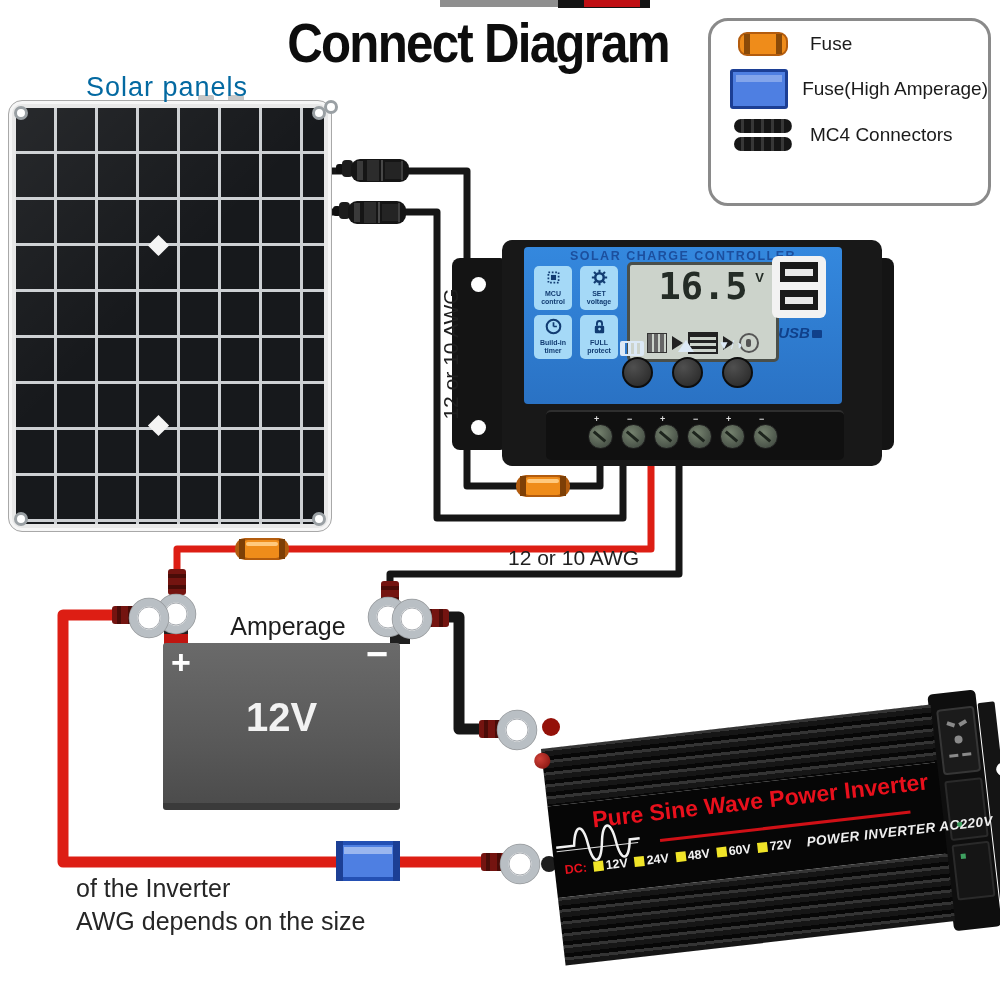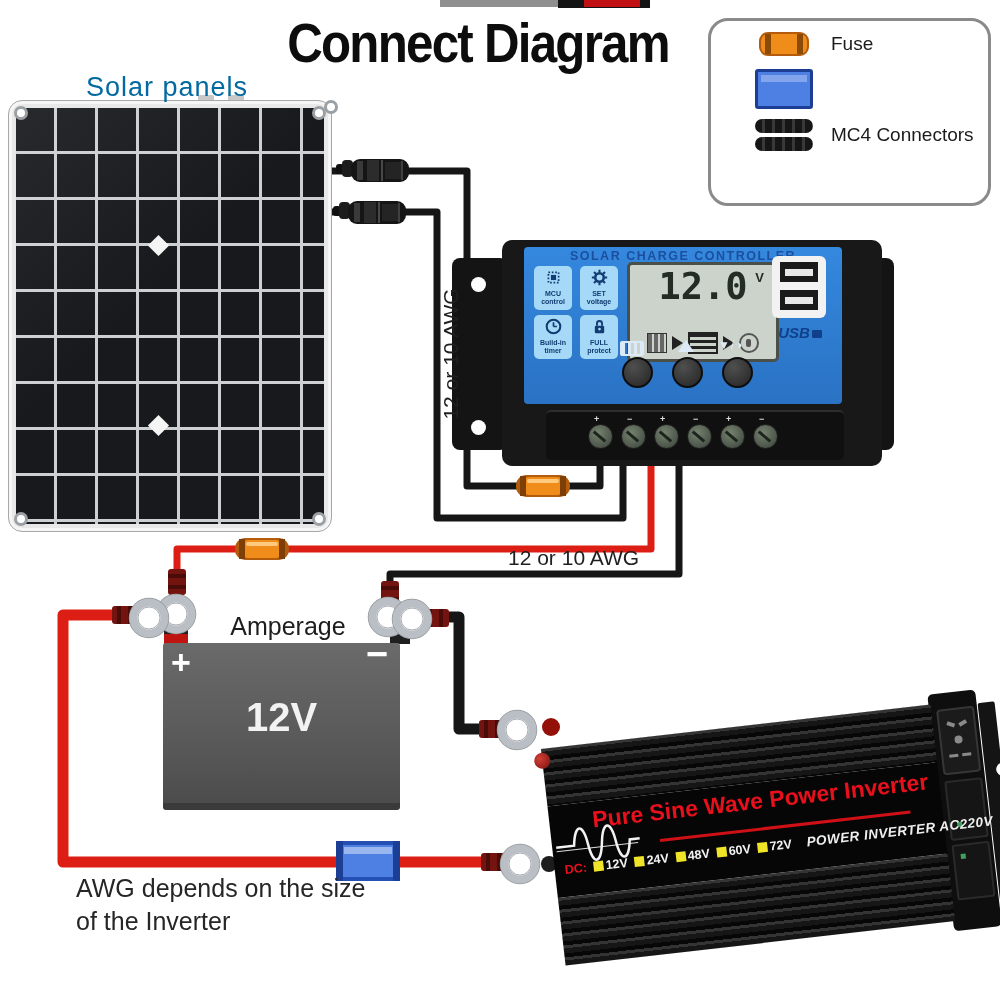--- a/index.html
+++ b/index.html
@@ -11,21 +11,21 @@
   .bar-gray{left:440px;top:0;width:118px;height:7px;background:#8f8f8f;}
   .bar-black{left:558px;top:0;width:92px;height:8px;background:#141414;}
   .bar-red{left:584px;top:0;width:56px;height:7px;background:#c01014;}
 
   
   .title{left:0;top:10px;width:956px;text-align:center;font-size:56px;font-weight:bold;
          letter-spacing:-2px;color:#0d0d0d;transform:scaleX(.88);}
 
   
   .legend{left:708px;top:18px;width:277px;height:182px;border:3px solid #8a8a8a;border-radius:20px;background:#fff;}
-  .lg-row{display:flex;align-items:center;height:25%;padding-left:10px;margin-left:28px;}
+  .lg-row{display:flex;align-items:center;height:25%;padding-left:17px;}
   .lg-ic{width:70px;display:flex;justify-content:center;align-items:center;}
   .lg-label{margin-left:12px;font-size:19px;color:#1b1b1b;white-space:nowrap;}
   .lg-fuse{width:46px;height:20px;border-radius:9px;background:#ef8c1a;border:2px solid #b35c0e;position:relative;}
   .lg-fuse i{position:absolute;top:0;width:6px;height:100%;background:#8a4a08;}
   .lg-fuse .l{left:4px;} .lg-fuse .r{right:4px;}
   .lg-bluefuse{width:52px;height:34px;background:#4e7fe2;border:3px solid #1c3f95;border-radius:3px;position:relative;}
   .lg-bluefuse i{position:absolute;left:3px;right:3px;top:3px;height:7px;background:rgba(255,255,255,.3);}
   .lg-ringt{display:flex;align-items:center;}
   .lg-crimp{width:24px;height:15px;background:repeating-linear-gradient(90deg,#741410 0 5px,#4a0c08 5px 8px);border-radius:2px;}
   .lg-ringc{width:14px;height:14px;border:6px solid #b9bfc4;border-radius:50%;background:#fff;margin-left:2px;}
@@ -229,20 +229,21 @@
           </span>
         </span>
       <span class="lg-label">Fuse</span>
     </div>
     <div class="lg-row">
       <span class="lg-ic">
           <span class="lg-bluefuse">
             <i></i>
           </span>
         </span>
+      <span class="lg-label">Fuse(High Amperage)</span>
     </div>
     <div class="lg-row">
       <span class="lg-ic">
           <span class="lg-mc4">
             <i></i>
             <i></i>
           </span>
         </span>
       <span class="lg-label">MC4 Connectors</span>
     </div>
@@ -312,21 +313,21 @@
   <div class="abs cbtn" style="left:580px;top:315px;z-index:5;">
     <svg width="17" height="17" viewBox="0 0 20 20">
       <path d="M7 9 V6.5 a3 3 0 0 1 6 0 V9" fill="none" stroke="#123c72" stroke-width="2.2"></path>
       <rect x="4.5" y="9" width="11" height="9" rx="1.5" fill="#123c72"></rect>
       <circle cx="10" cy="13" r="1.6" fill="#a5d9f7"></circle>
     </svg>
     <div class="t"><span>FULL</span><br><span>protect</span></div>
   </div>
 
   <div class="abs lcd" style="z-index:5;">
-    <div class="lcd-val">12.0</div>
+    <div class="lcd-val">16.5</div>
     <div class="lcd-unit">V</div>
     <div class="lcd-icons">
       <span class="ic-panel"></span>
       <span class="ic-arrow"></span>
       <span class="ic-batt"></span>
       <span class="ic-arrow"></span>
       <span class="ic-bulb">
           <i></i>
         </span>
     </div>
@@ -434,17 +435,17 @@
             <span>72V</span>
           </span>
         <span class="inv-sub">POWER INVERTER AC220V</span>
       </div>
     </div>
     <div class="inv-fins" style="top:150px;height:68px;"></div>
     <div class="inv-post"></div>
   </div>
 
   <div class="abs note" style="z-index:5;">
+    <div>of the Inverter</div>
     <div>AWG depends on the size</div>
-    <div>of the Inverter</div>
   </div>
 
 </div>
 
 </body></html>

